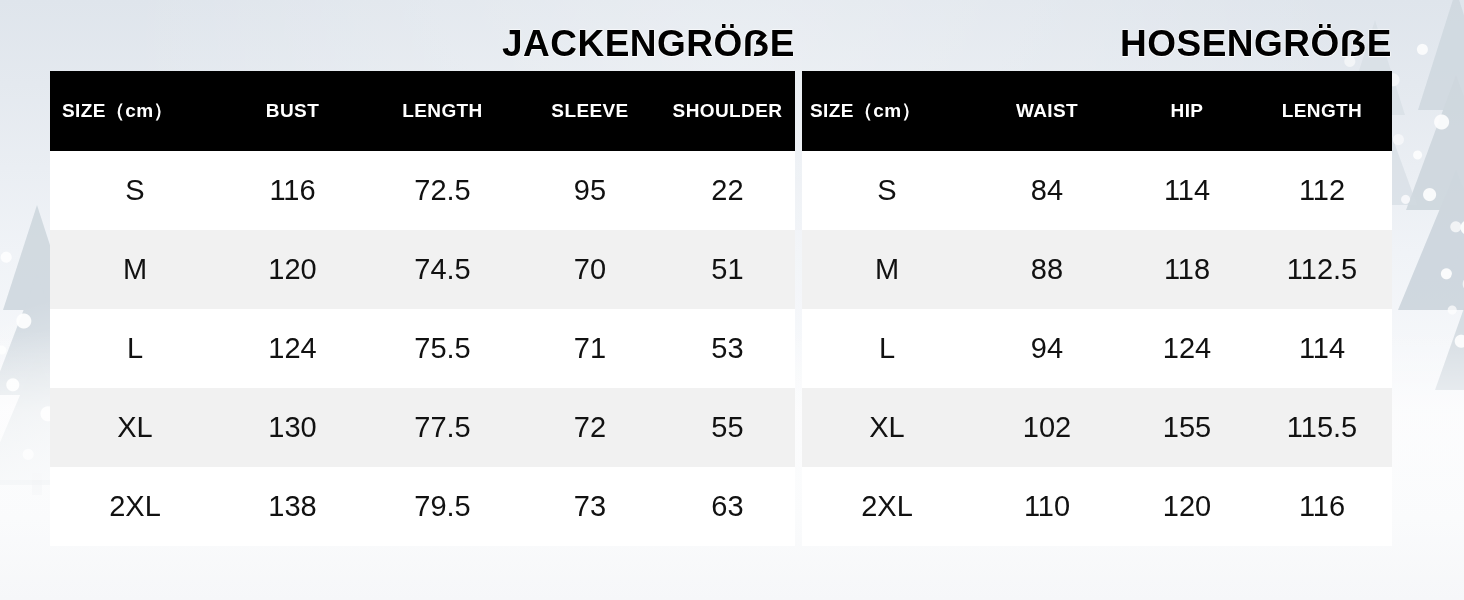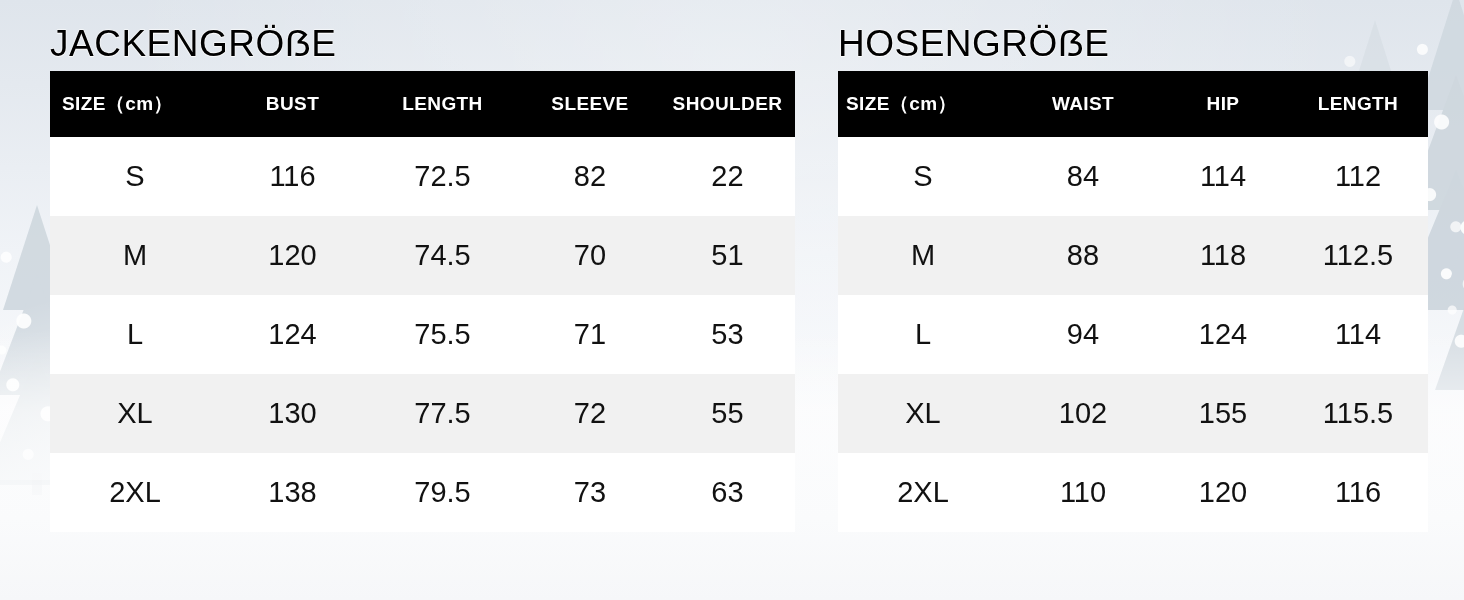--- a/index.html
+++ b/index.html
@@ -88,26 +88,26 @@
   #content {
     position: absolute;
     inset: 0;
   }
 
   .chart-block {
     position: absolute;
     top: 0;
   }
   .chart-block.left  { left: 50px;  width: 745px; }
-  .chart-block.right { left: 838px; width: 590px; }
+  .chart-block.right { left: 802px; width: 590px; }
 
   .chart-title {
-    text-align: left;
+    text-align: right;
     font-family: "Liberation Sans", sans-serif;
-    font-weight: normal;
+    font-weight: bold;
     font-size: 37px;
     letter-spacing: 0.5px;
     color: #000;
     margin: 0;
     padding: 24px 0 6px 0;
     line-height: 1.1;
     white-space: nowrap;
     -webkit-text-stroke: 0.8px rgba(255,255,255,.85);
     paint-order: stroke fill;
     text-shadow:
@@ -123,21 +123,21 @@
     background: #fff;
   }
   table.size-table thead th {
     background: #000;
     color: #fff;
     font-family: "Liberation Sans", sans-serif;
     font-weight: bold;
     font-size: 19px;
     letter-spacing: .4px;
     height: 64px;
-    padding: 1px;
+    padding: 8px;
     text-align: center;
     white-space: nowrap;
   }
   table.size-table thead th.col-size {
     text-align: left;
     padding-left: 12px;
   }
   .chart-block.right table.size-table thead th.col-size {
     padding-left: 8px;
   }
@@ -224,21 +224,21 @@
           <th>LENGTH</th>
           <th>SLEEVE</th>
           <th>SHOULDER</th>
         </tr>
       </thead>
       <tbody>
         <tr>
           <td>S</td>
           <td>116</td>
           <td>72.5</td>
-          <td>82</td>
+          <td>95</td>
           <td>22</td>
         </tr>
         <tr class="alt">
           <td>M</td>
           <td>120</td>
           <td>74.5</td>
           <td>70</td>
           <td>51</td>
         </tr>
         <tr>

